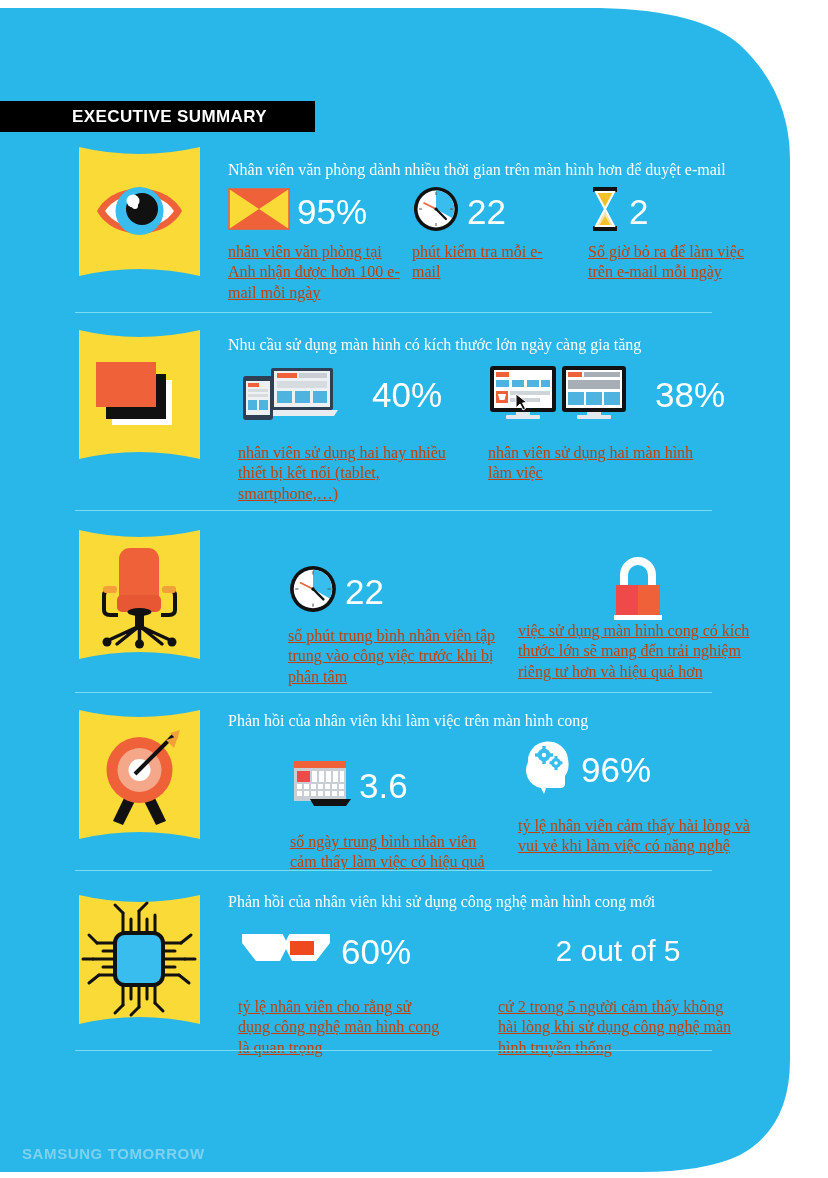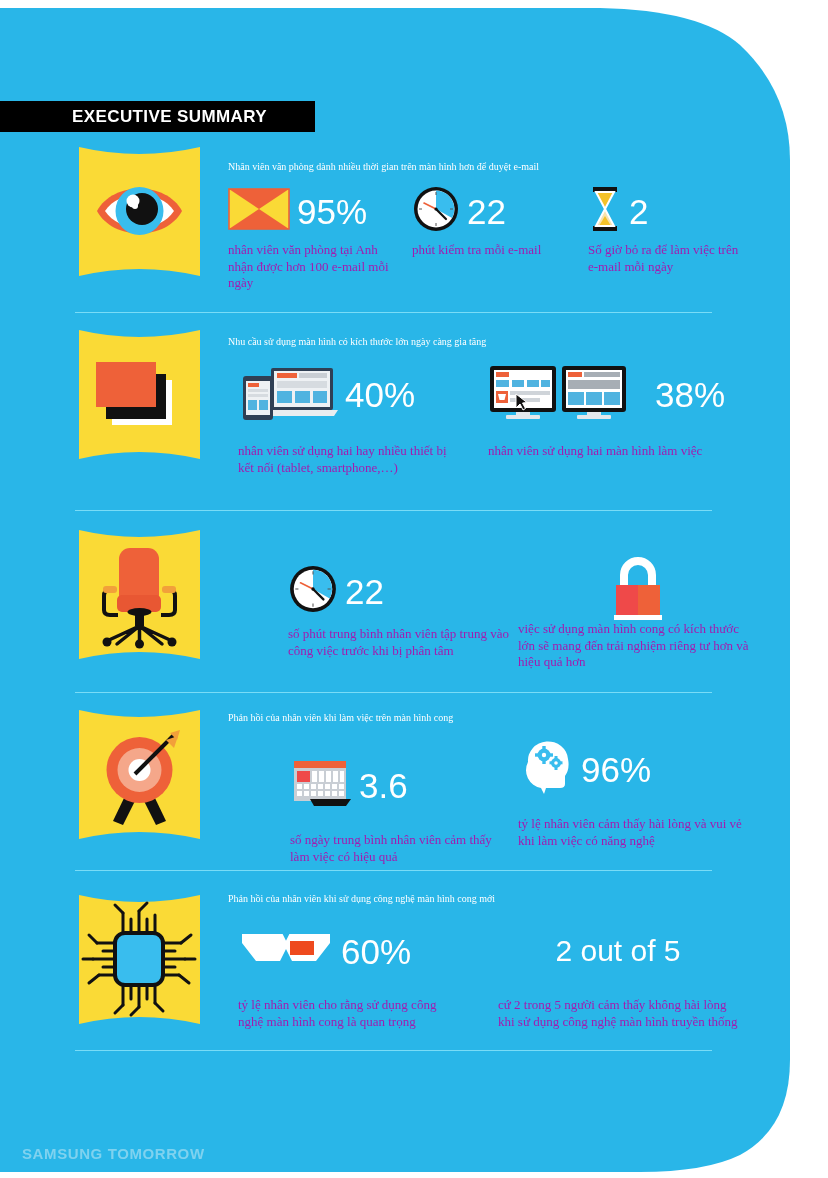--- a/index.html
+++ b/index.html
@@ -34,37 +34,38 @@
 
   
   .badge{
     position:absolute;left:73px;width:133px;height:133px;
   }
   .badge svg{position:absolute;left:0;top:0;}
   .badge .glyph{position:absolute;left:0;top:0;width:133px;height:133px;}
 
   
   .row-head{
-    position:absolute;color:#ffffff;font-size:10px;
+    position:absolute;color:#ffffff;font-size:16px;
     font-family:"Liberation Serif",serif;white-space:nowrap;
   }
 
   
   .stat{position:absolute;}
   .stat-top{display:flex;align-items:center;height:52px;}
   .stat-icon{flex:0 0 auto;position:relative;}
   .stat-value{
     color:#ffffff;font-family:"Liberation Sans",sans-serif;
     font-weight:300;font-size:35px;line-height:1;margin-left:7px;
     white-space:nowrap;
   }
   .stat-value.big{font-size:30px;}
   .stat-caption{
-    color:#a21caf;font-size:13px;line-height:1.27;margin-top:5px;
+    color:#c2410c;font-size:16px;line-height:1.27;margin-top:5px;
     font-family:"Liberation Serif",serif;
+    text-decoration:underline;
   }
   .stat-caption.nolead{margin-top:20px;}
 
   
   .footer{
     position:absolute;left:22px;top:1145px;
     color:#7fd2ef;font-family:"Liberation Sans",sans-serif;
     font-weight:bold;font-size:15px;letter-spacing:.6px;
   }
 </style>
@@ -168,21 +169,21 @@
       <svg class="glyph" viewBox="0 0 133 133">
         <rect x="39" y="52" width="60" height="45" fill="#ffffff"></rect>
         <rect x="33" y="46" width="60" height="45" fill="#111111"></rect>
         <rect x="23" y="34" width="60" height="45" fill="#ee6139"></rect>
       </svg>
     </div>
 
     <div class="row-head" style="left:228px;top:336px;">Nhu cầu sử dụng màn hình có kích thước lớn ngày càng gia tăng</div>
 
     <div class="stat" style="left:238px;top:365px;width:215px;">
-      <div class="stat-top" style="height:58px;">
+      <div class="stat-top" style="height:58px;gap:27px;">
         <span class="stat-icon">
           <svg width="100" height="56" viewBox="0 0 100 56">
 
             <rect x="33" y="4" width="62" height="42" rx="2" fill="#2f3f54"></rect>
             <rect x="36" y="7" width="56" height="36" fill="#eef1f4"></rect>
             <rect x="39" y="9" width="20" height="5" fill="#ee6139"></rect>
             <rect x="61" y="9" width="28" height="5" fill="#c9ced4"></rect>
             <rect x="39" y="17" width="50" height="7" fill="#d6dbe0"></rect>
             <rect x="39" y="27" width="15" height="12" fill="#4fb3e0"></rect>
             <rect x="57" y="27" width="15" height="12" fill="#4fb3e0"></rect>

